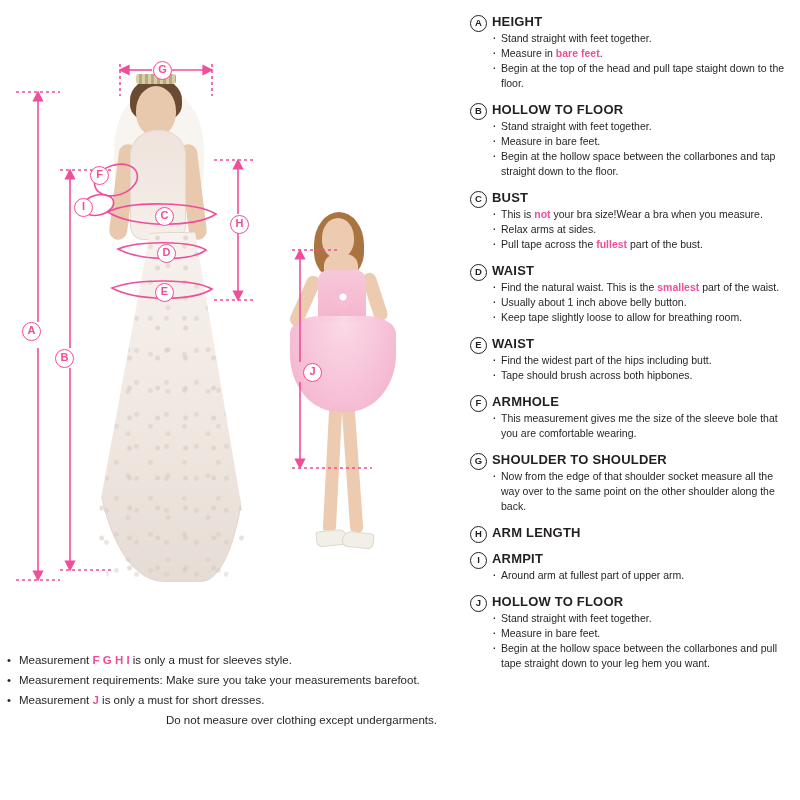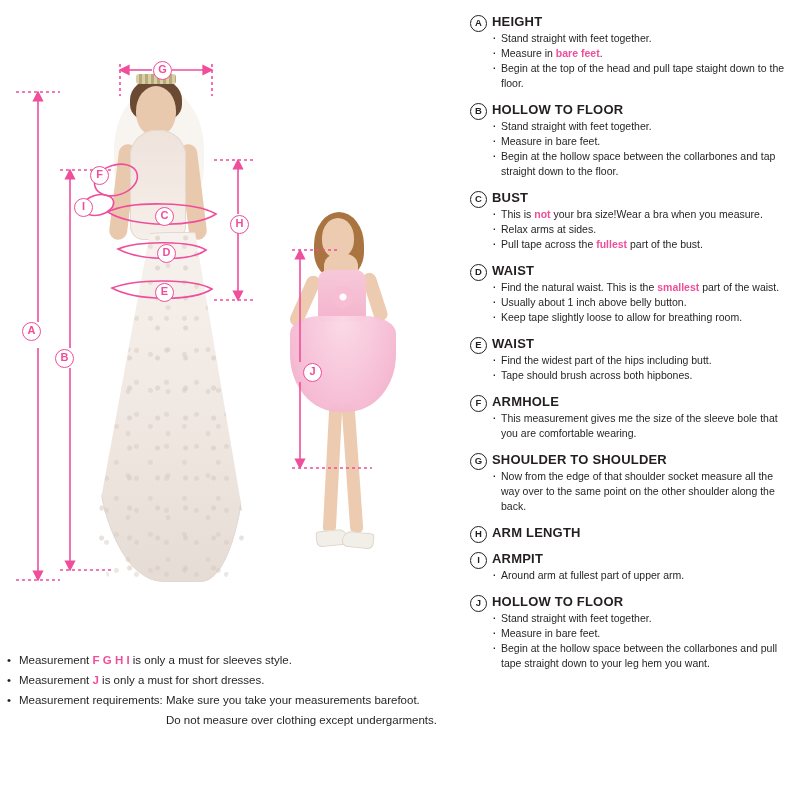--- a/index.html
+++ b/index.html
@@ -400,24 +400,24 @@
     <div class="mlabel" style="left:157px; top:244px;">D</div>
     <div class="mlabel" style="left:155px; top:283px;">E</div>
     <div class="mlabel" style="left:303px; top:363px;">J</div>
   </div>
 
   <div class="notes">
     <div class="note">
       <span>Measurement </span><span class="hl">F G H I</span><span> is only a must for sleeves style.</span>
     </div>
     <div class="note">
+      <span>Measurement requirements: Make sure you take your measurements barefoot.</span>
+    </div>
+    <div class="note">
       <span>Measurement </span><span class="hl">J</span><span> is only a must for short dresses.</span>
-    </div>
-    <div class="note">
-      <span>Measurement requirements: Make sure you take your measurements barefoot.</span>
     </div>
     <div class="sub">Do not measure over clothing except undergarments.</div>
   </div>
 
   <div class="instructions">
 
     <div class="item">
       <div class="badge">A</div>
       <div class="item-title">HEIGHT</div>
       <ul class="bullets">

